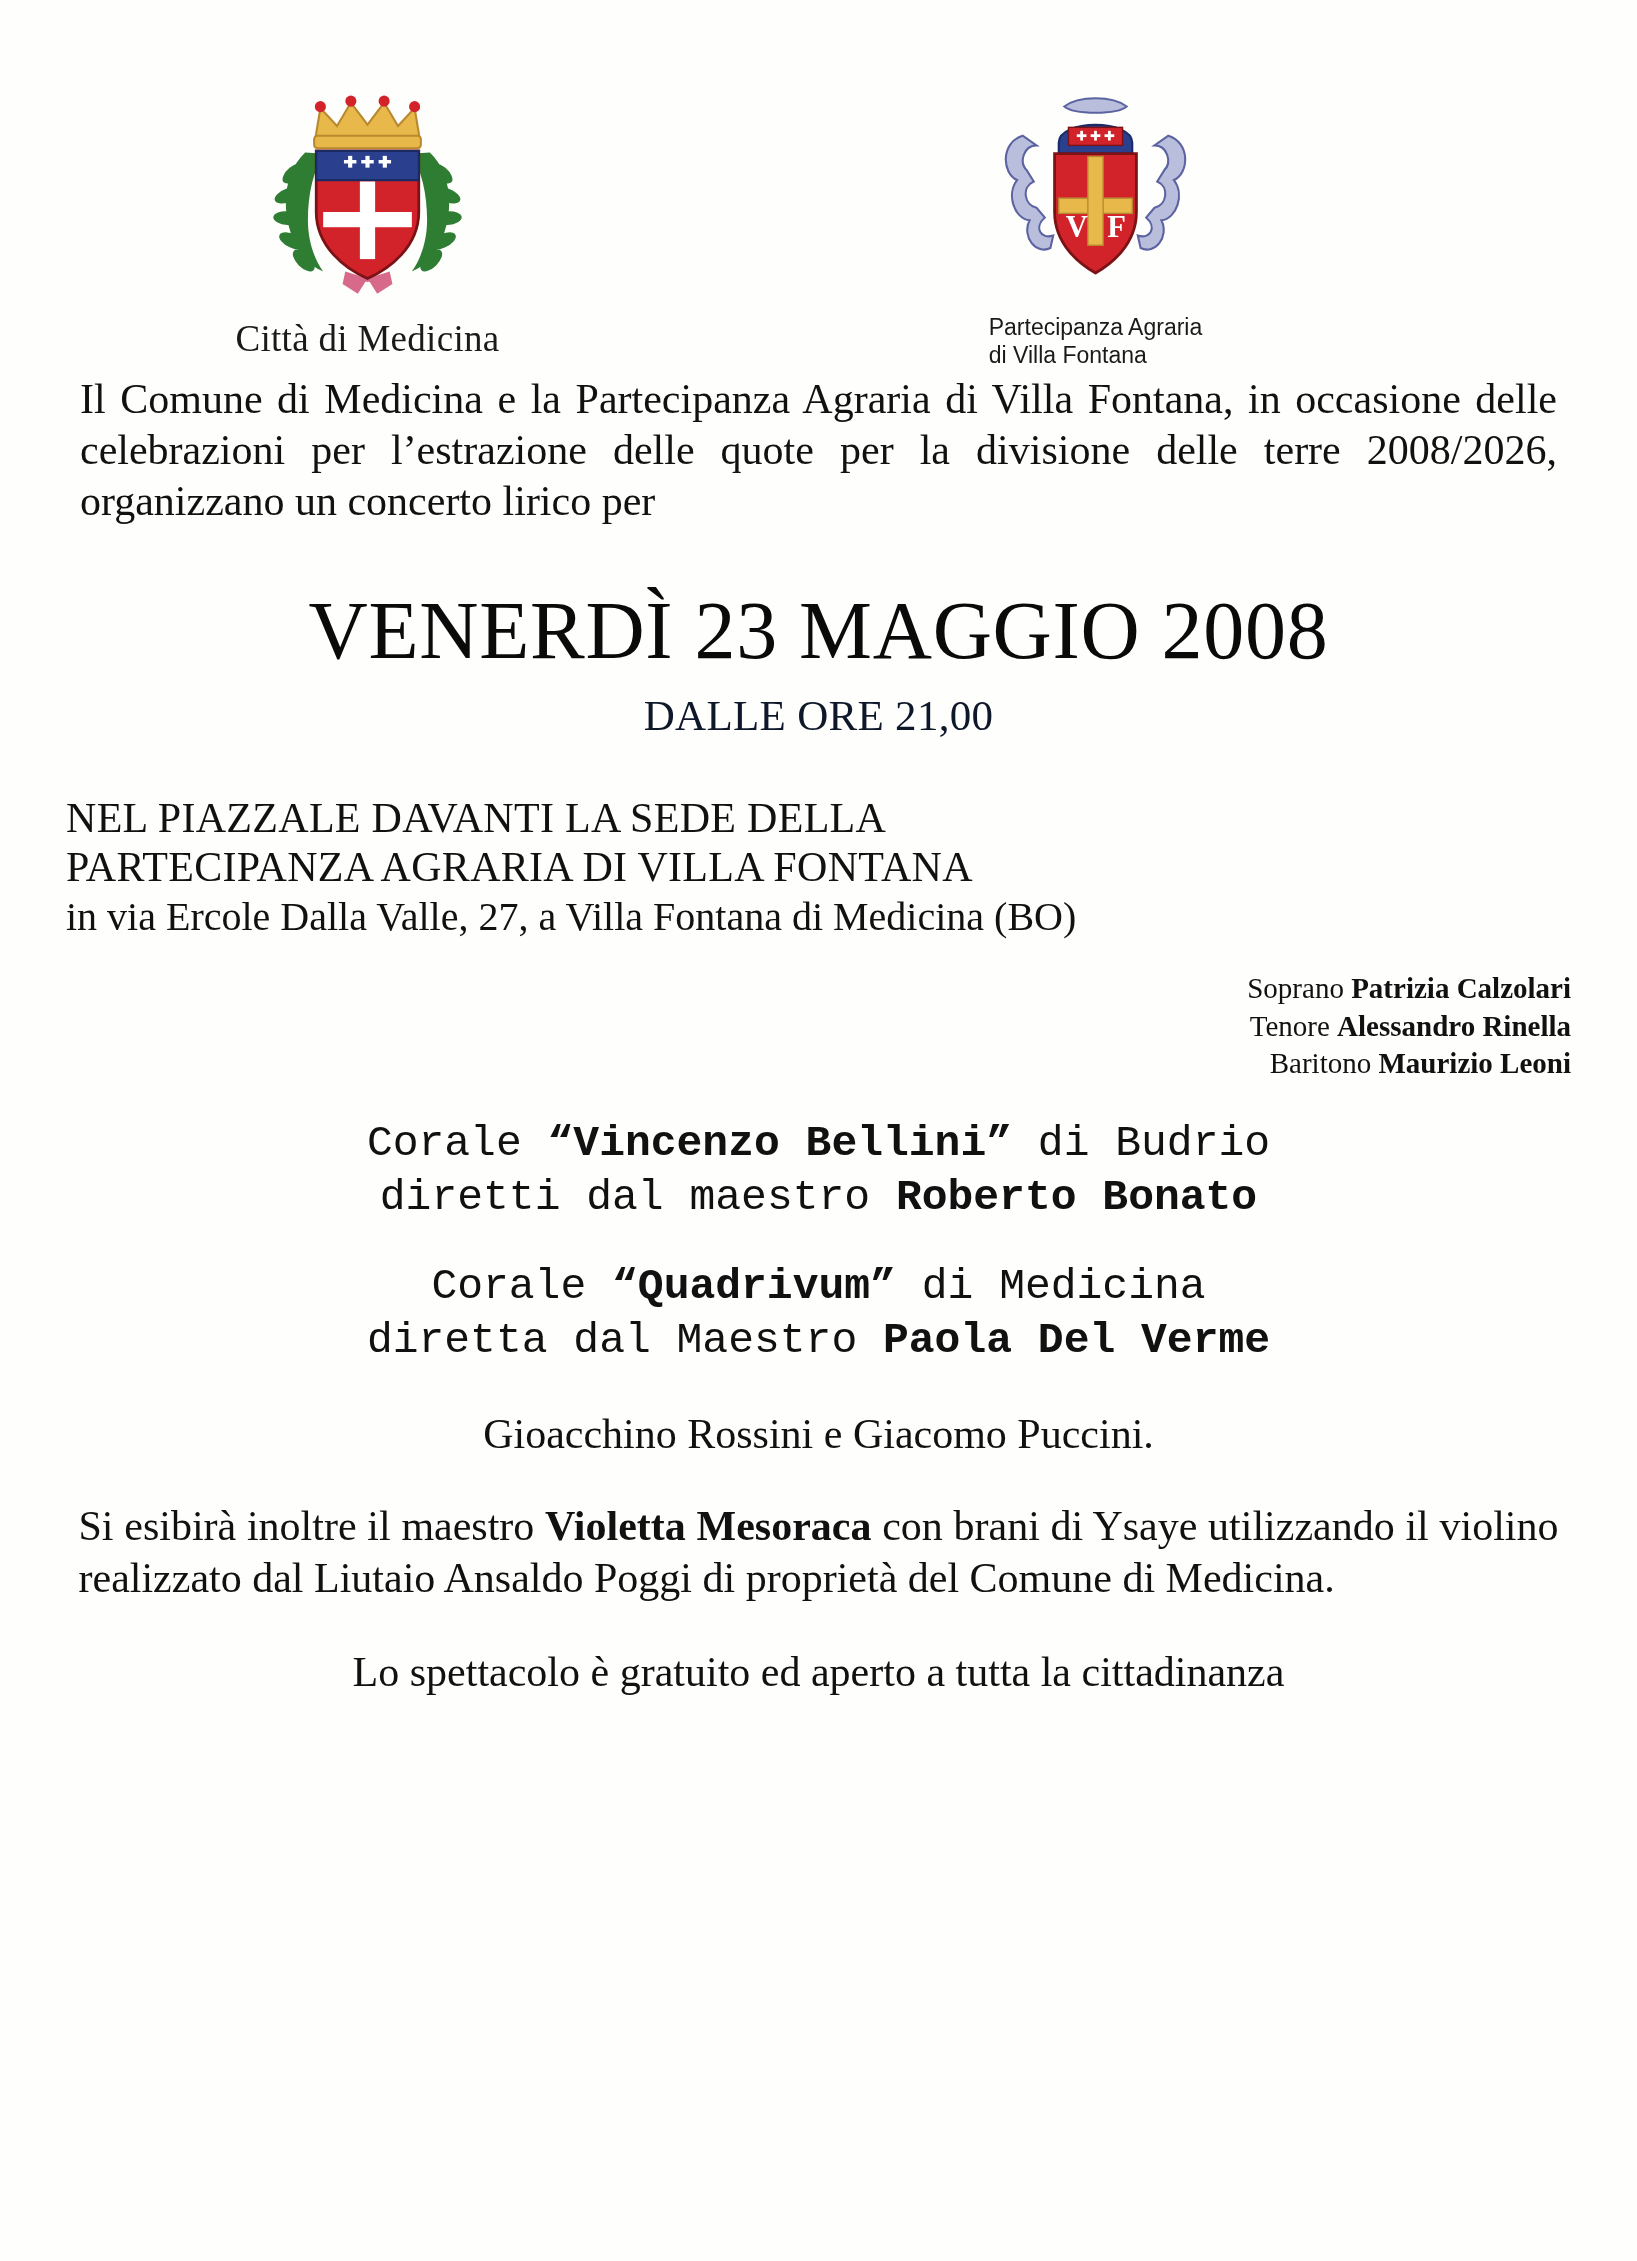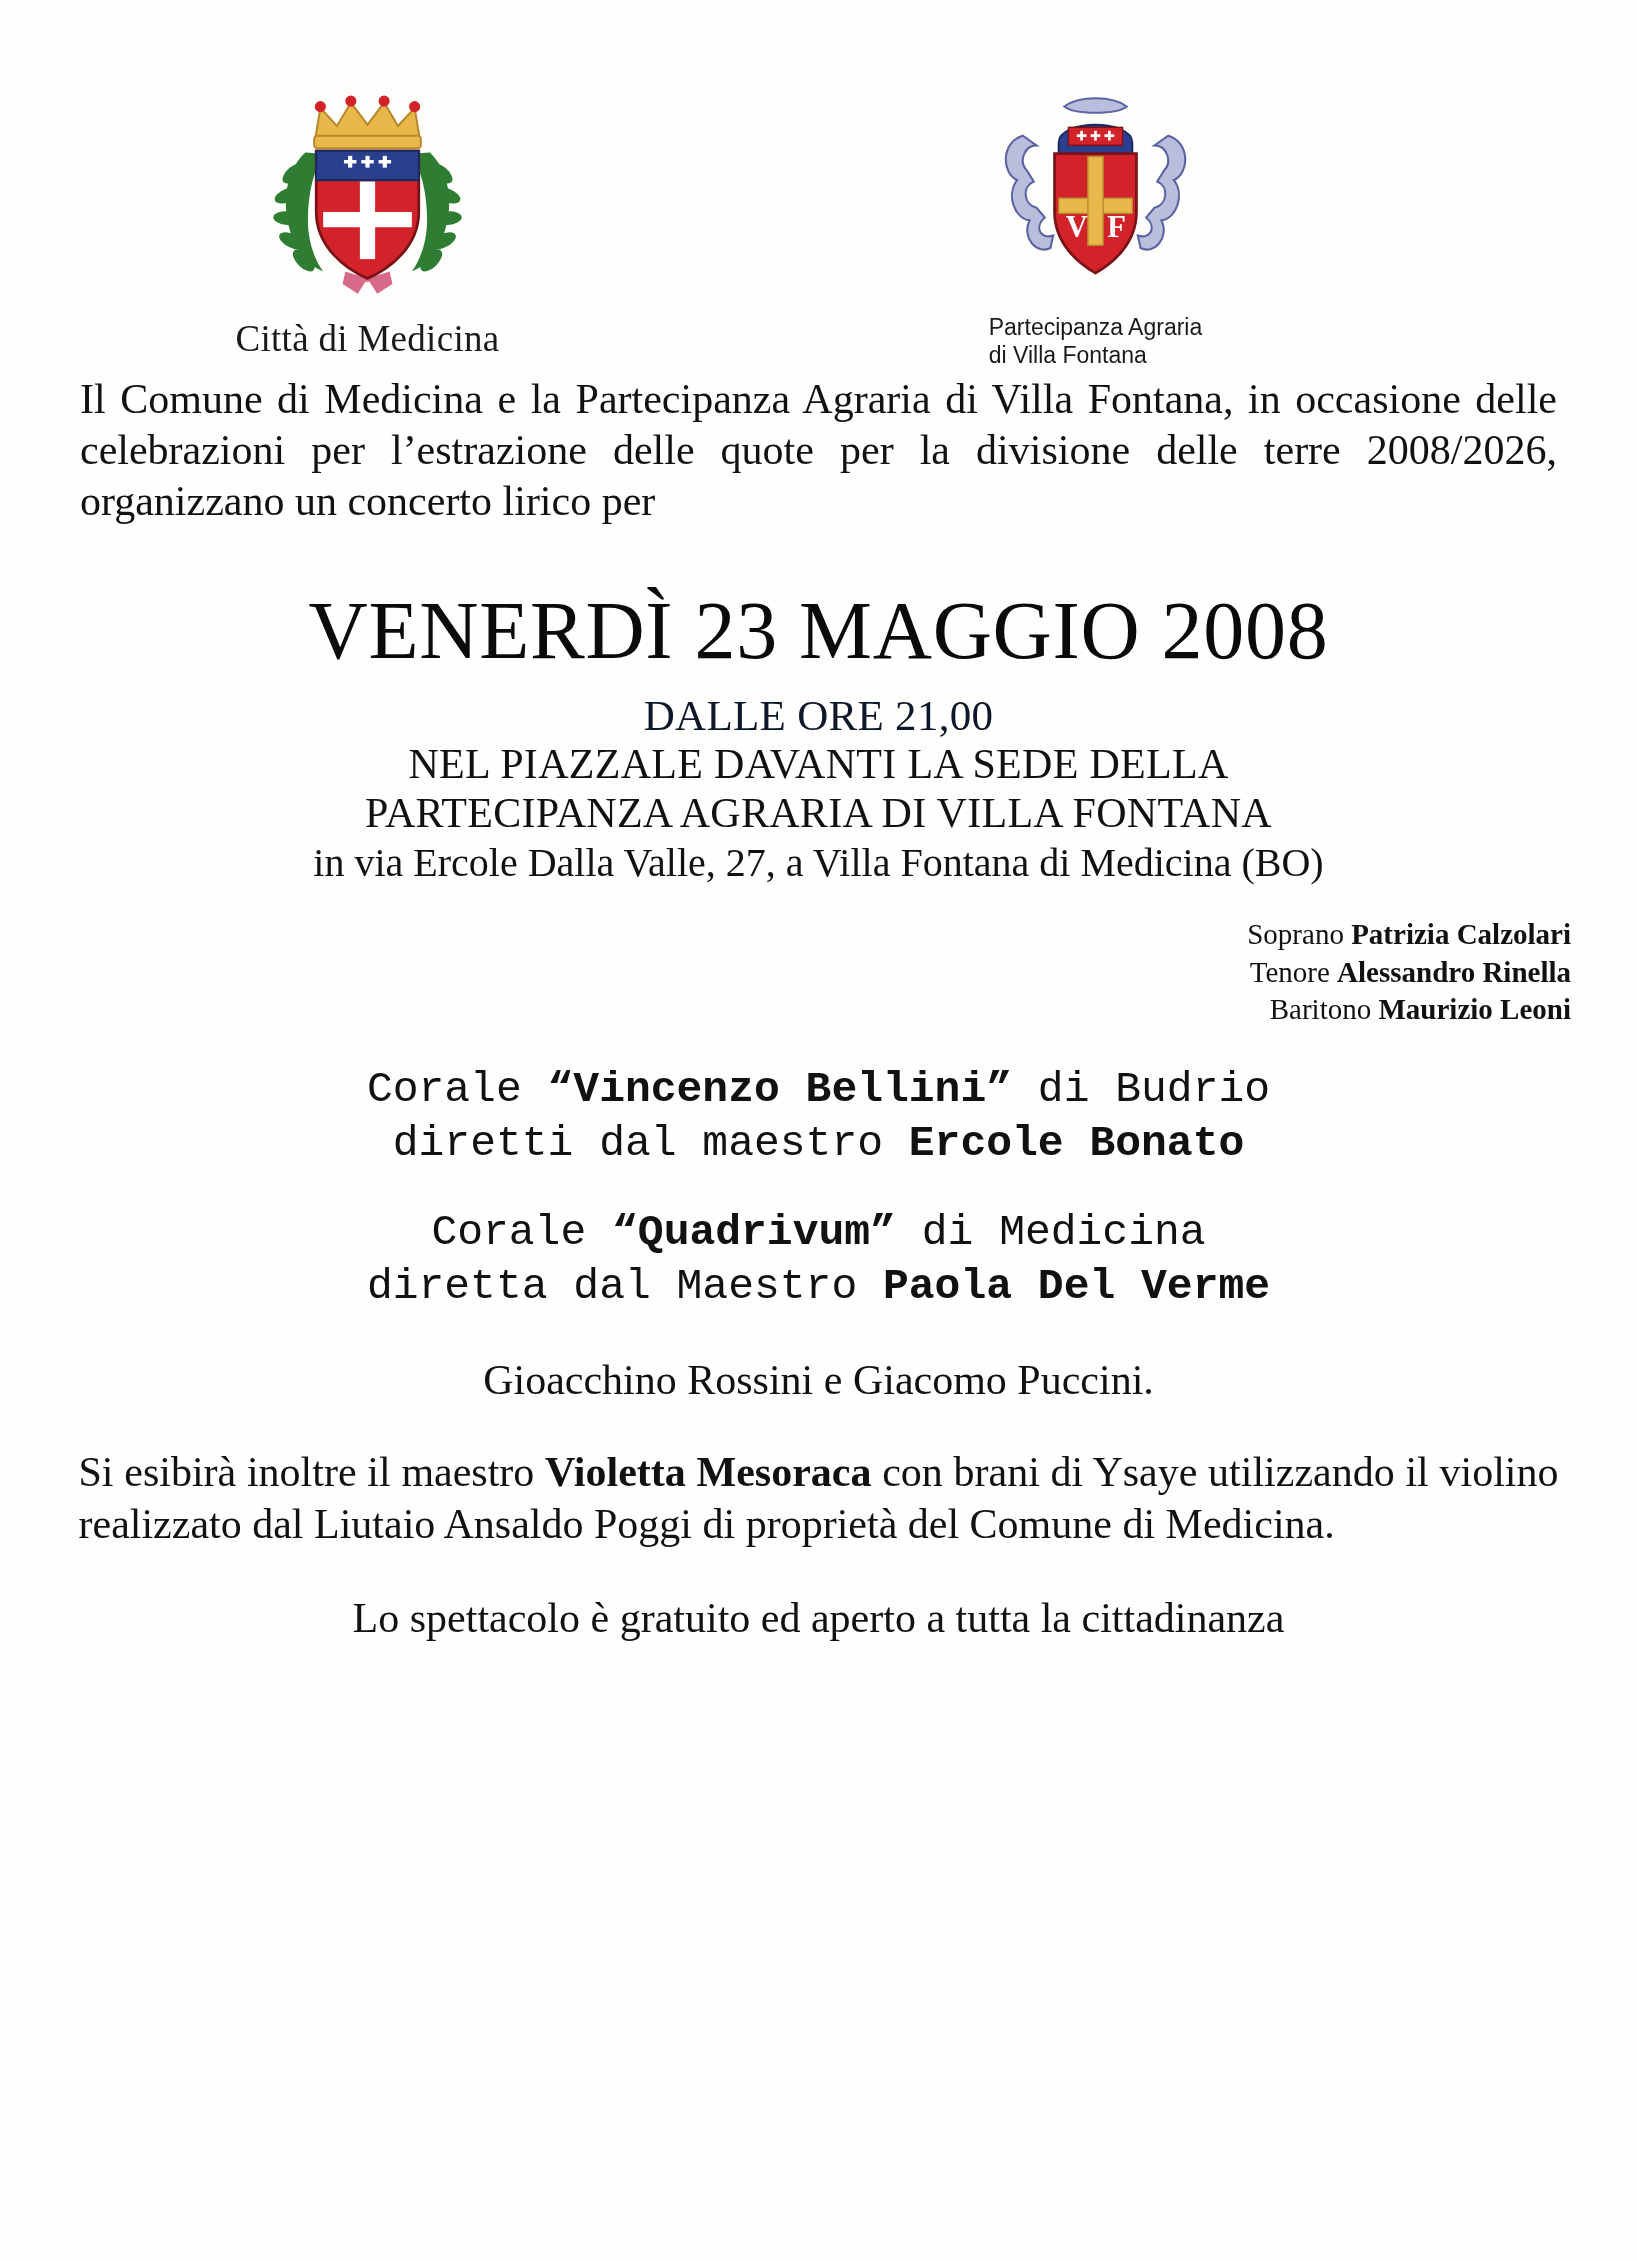--- a/index.html
+++ b/index.html
@@ -79,21 +79,21 @@
   }
   .subheadline {
     text-align: center;
     font-size: 43px;
     margin-top: 12.5px;
     letter-spacing: 0.3px;
     color: #0f172a;
   }
 
   .venue {
-    text-align: center;
+    margin-top: 54px;
     font-size: 42px;
     line-height: 1.18;
     letter-spacing: 0.3px;
     color: #111;
   }
   .venue .addr {
     font-size: 40px;
     letter-spacing: 0px;
   }
 
@@ -275,21 +275,21 @@
   </div>
 
   <div class="choir">
     <div>
       <span>Corale</span>
       <b>“Vincenzo Bellini”</b>
       <span>di Budrio</span>
     </div>
     <div>
       <span>diretti dal maestro</span>
-      <b>Ercole Bonato</b>
+      <b>Roberto Bonato</b>
     </div>
   </div>
 
   <div class="choir">
     <div>
       <span>Corale</span>
       <b>“Quadrivum”</b>
       <span>di Medicina</span>
     </div>
     <div>

